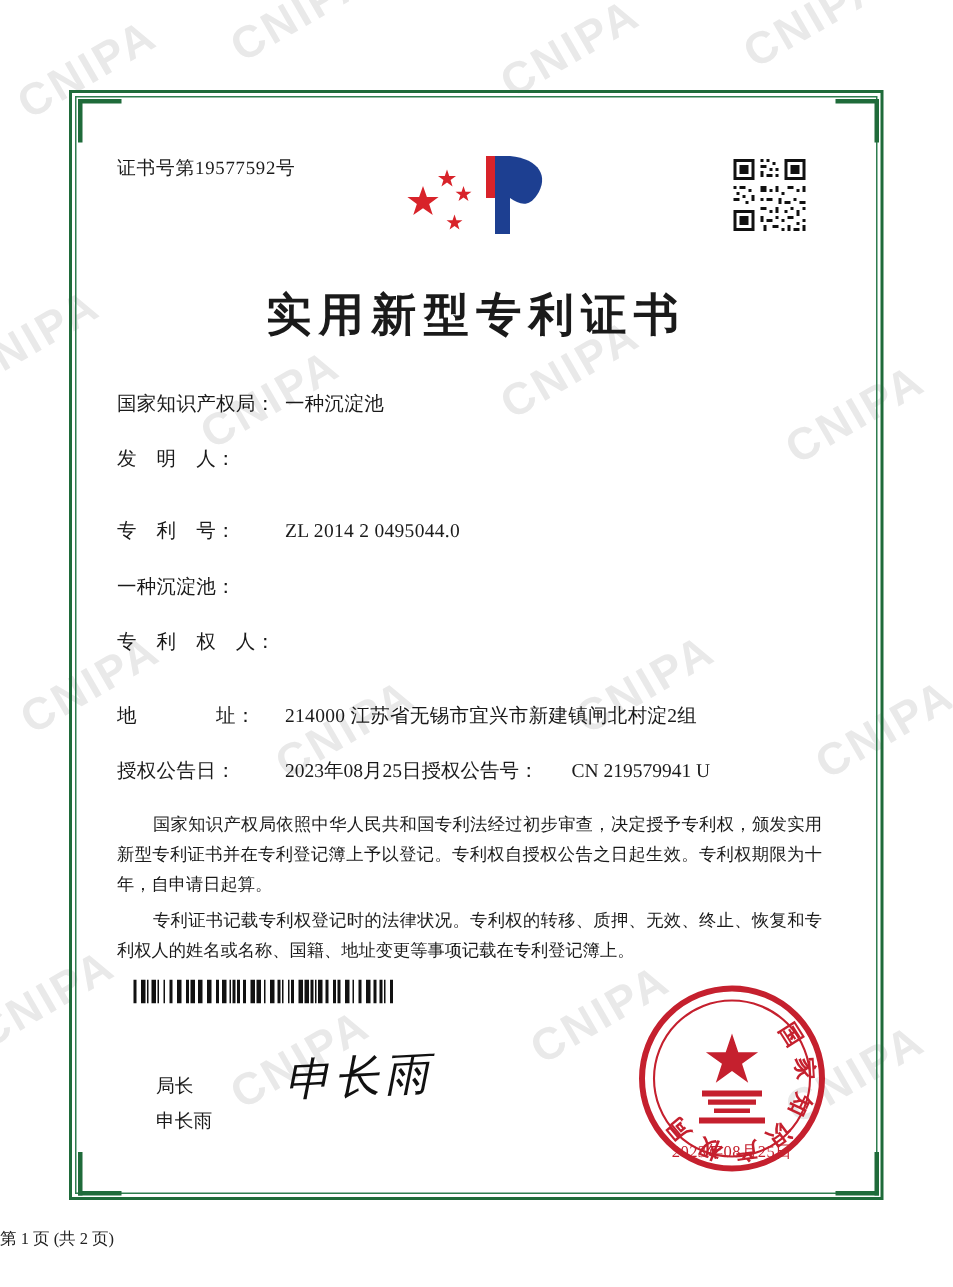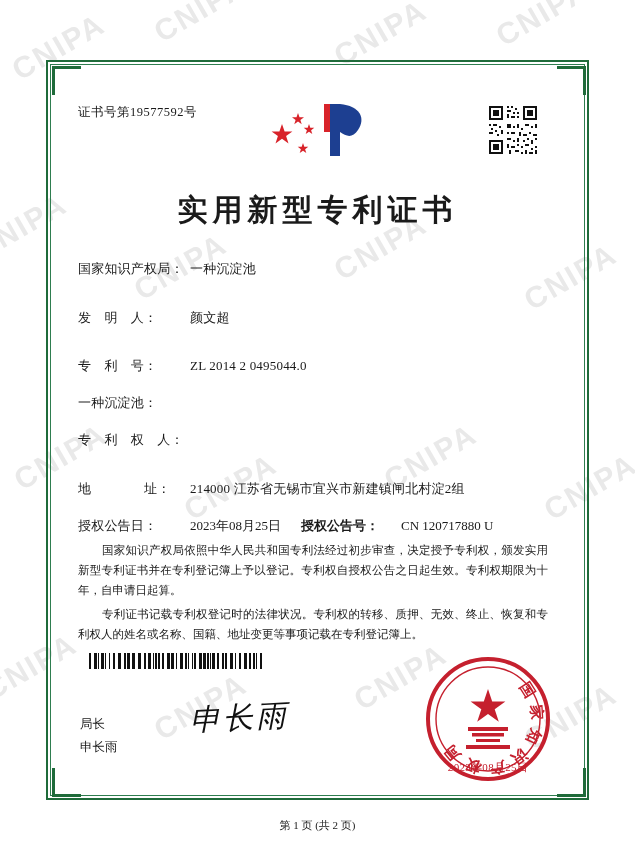--- a/index.html
+++ b/index.html
@@ -129,23 +129,21 @@
     flex: 1;
     letter-spacing: 0.2px;
     margin-top: 12px;
   }
   .row.grant {
     justify-content: flex-start;
   }
   .row .label2 {
     width: 100px;
     flex: none;
-    margin-left: 20px;
     white-space: nowrap;
-    font-weight: bold;
   }
   .row .value2 {
     flex: none;
   }
 
   
   .para {
     position: absolute;
     left: 78px;
     width: 470px;
@@ -162,21 +160,21 @@
     position: absolute;
     left: 88px;
     top: 653px;
     width: 176px;
     height: 16px;
   }
 
   
   .sig-label {
     position: absolute;
-    left: 80px;
+    left: 104px;
     top: 713px;
     font-size: 12.5px;
     line-height: 1.85;
     font-family: Liberation Serif, serif;
   }
   .sig-hand {
     position: absolute;
     left: 190px;
     top: 698px;
     font-size: 30px;
@@ -205,21 +203,21 @@
     color: #c5202e;
     letter-spacing: 0.3px;
   }
 
   
   .footer {
     position: absolute;
     left: 0;
     right: 0;
     top: 818px;
-    text-align: center;
+    text-align: left;
     font-size: 11px;
     color: #222;
   }
 </style>
 </head>
 <body>
 
 <div class="watermarks" id="wm-layer">
     <div class="wm" style="left: 8px; top: 30px;">CNIPA</div>
     <div class="wm" style="left: 150px; top: -8px;">CNIPA</div>
@@ -335,41 +333,40 @@
 
   <div class="title">实用新型专利证书</div>
 
   <div class="fields">
     <div class="row">
       <div class="label">国家知识产权局：</div>
       <div class="value">一种沉淀池</div>
     </div>
     <div class="row">
       <div class="label">发　明　人：</div>
-      <div class="value">颜文超</div>
     </div>
     <div class="row">
       <div class="label">专　利　号：</div>
       <div class="value">ZL 2014 2 0495044.0</div>
     </div>
     <div class="row">
       <div class="label">一种沉淀池：</div>
     </div>
     <div class="row">
       <div class="label">专　利　权　人：</div>
     </div>
     <div class="row">
       <div class="label">地　　　　址：</div>
       <div class="value">214000 江苏省无锡市宜兴市新建镇闸北村淀2组</div>
     </div>
     <div class="row grant">
       <div class="label">授权公告日：</div>
       <div class="value2">2023年08月25日</div>
       <div class="label2">授权公告号：</div>
-      <div class="value2">CN 120717880 U</div>
+      <div class="value2">CN 219579941 U</div>
     </div>
   </div>
 
   <div class="para p2">专利证书记载专利权登记时的法律状况。专利权的转移、质押、无效、终止、恢复和专利权人的姓名或名称、国籍、地址变更等事项记载在专利登记簿上。</div>
   <div class="para p1">国家知识产权局依照中华人民共和国专利法经过初步审查，决定授予专利权，颁发实用新型专利证书并在专利登记簿上予以登记。专利权自授权公告之日起生效。专利权期限为十年，自申请日起算。</div>
 
   <div class="barcode">
     <svg viewBox="0 0 176 16" width="176" height="16" preserveAspectRatio="none" xmlns="http://www.w3.org/2000/svg" id="barcode-svg">
       <rect width="176" height="16" fill="#ffffff"></rect>
     <rect x="1" y="0" width="2" height="16" fill="#111"></rect>

